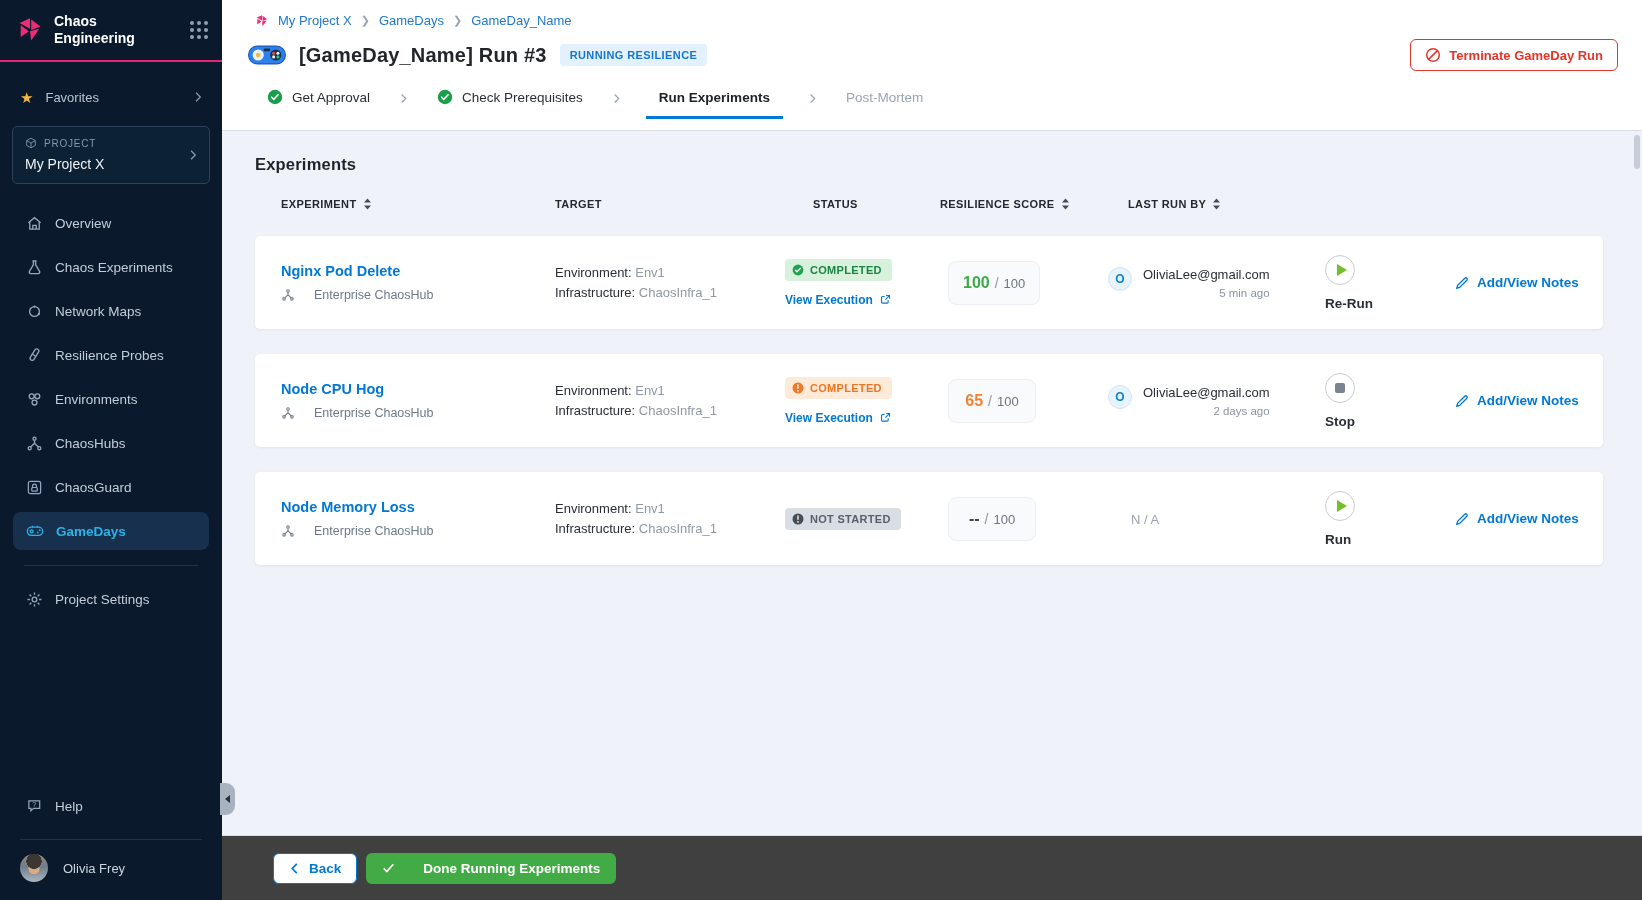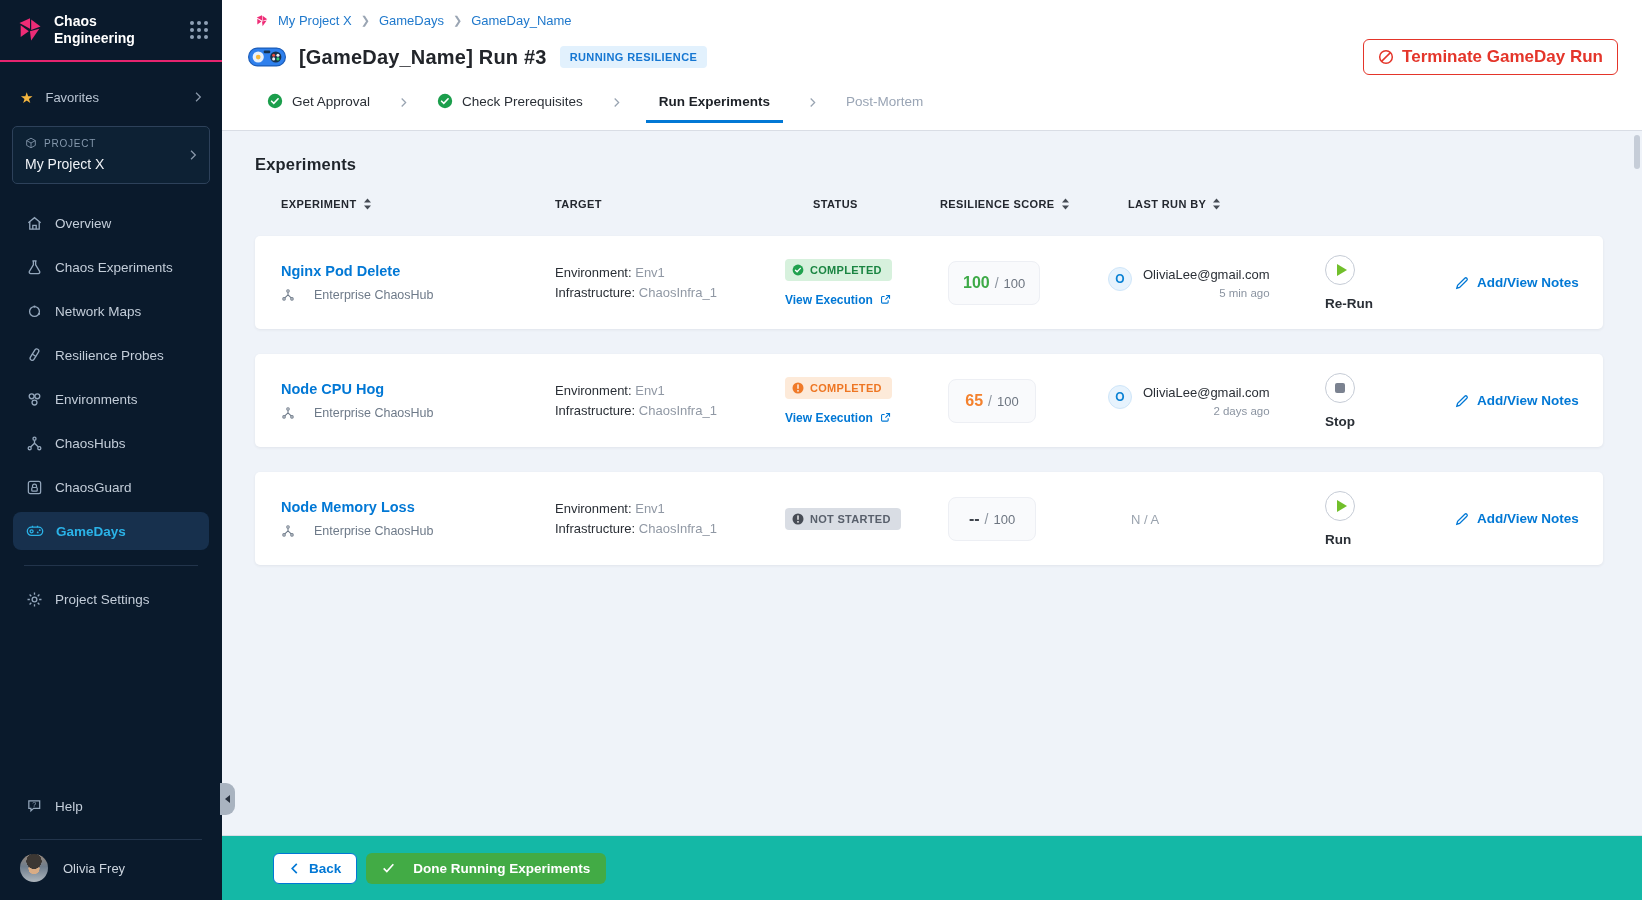--- a/index.html
+++ b/index.html
@@ -62,21 +62,21 @@
 
   .topbar { background: #fff; height: 131px; padding: 13px 24px 0 33px; border-bottom: 1px solid #d9dde5; }
   .breadcrumb { display: flex; align-items: center; gap: 9px; font-size: 13px; }
   .crumb { color: #2079cc; cursor: pointer; }
   .crumb-sep { color: #9aa5b3; font-size: 11px; }
   .title-row { display: flex; align-items: center; gap: 13px; margin-top: 11px; margin-left: -7px; }
   .page-title { font-size: 20px; font-weight: bold; color: #22252a; letter-spacing: .2px; }
   .run-badge { background: #e2f1fd; color: #1476d2; font-size: 11px; font-weight: bold;
                letter-spacing: .4px; padding: 5px 10px; border-radius: 4px; }
   .terminate-btn { margin-left: auto; display: flex; align-items: center; gap: 8px;
-    border: 1px solid #e4352a; color: #e4352a; background: #fff; font-size: 17px; font-weight: bold;
+    border: 1px solid #e4352a; color: #e4352a; background: #fff; font-size: 13px; font-weight: bold;
     padding: 7px 14px; border-radius: 6px; cursor: pointer; font-family: inherit; }
 
   .stepper { display: flex; align-items: flex-end; margin-top: 15px; margin-left: 8px; height: 33px; }
   .step { display: flex; align-items: center; gap: 9px; font-size: 13.5px; padding: 0 4px 14px; cursor: pointer; }
   .step.done { color: #2a2f36; }
   .step.active { color: #1d2127; font-weight: bold; border-bottom: 3px solid #0278d5;
                  padding: 0 13px 11px; margin-bottom: 0; }
   .step.upcoming { color: #9aa5b5; }
   .step-sep { color: #98a3b1; margin: 0 23px 14px; }
 
@@ -134,26 +134,26 @@
   .stop-sq { width: 10px; height: 10px; background: #7b8290; border-radius: 2px; }
   .action-label { font-size: 13.5px; font-weight: bold; color: #2a2f36; }
 
   .notes-link { display: flex; align-items: center; gap: 8px; font-size: 13.5px; font-weight: bold;
                 color: #0278d5; cursor: pointer; }
 
   .scroll-thumb { position: absolute; right: 2px; top: 4px; width: 6px; height: 34px;
                   background: #c6cdd8; border-radius: 3px; }
 
   
-  .footer { height: 65px; background: #14b8a6; border-top: 1px solid #d9dde5; display: flex;
+  .footer { height: 65px; background: #404040; border-top: 1px solid #d9dde5; display: flex;
             align-items: center; gap: 9px; padding-left: 51px; }
   .back-btn { display: flex; align-items: center; gap: 9px; border: 1px solid #0278d5; color: #0278d5;
     background: #fff; font-size: 13.5px; font-weight: bold; padding: 7px 15px; border-radius: 6px;
     cursor: pointer; font-family: inherit; }
-  .done-btn { display: flex; align-items: center; gap: 18px; background: #42ab45; color: #fff;
+  .done-btn { display: flex; align-items: center; gap: 28px; background: #42ab45; color: #fff;
     font-size: 13.5px; font-weight: bold; padding: 8px 16px; border-radius: 6px; border: none;
     cursor: pointer; font-family: inherit; }
 </style>
 </head>
 <body>
 
 <aside class="sidebar">
   <div class="brand">
     <span>
       <svg width="28" height="28" viewBox="0 0 24 24" fill="#ee2c76">

